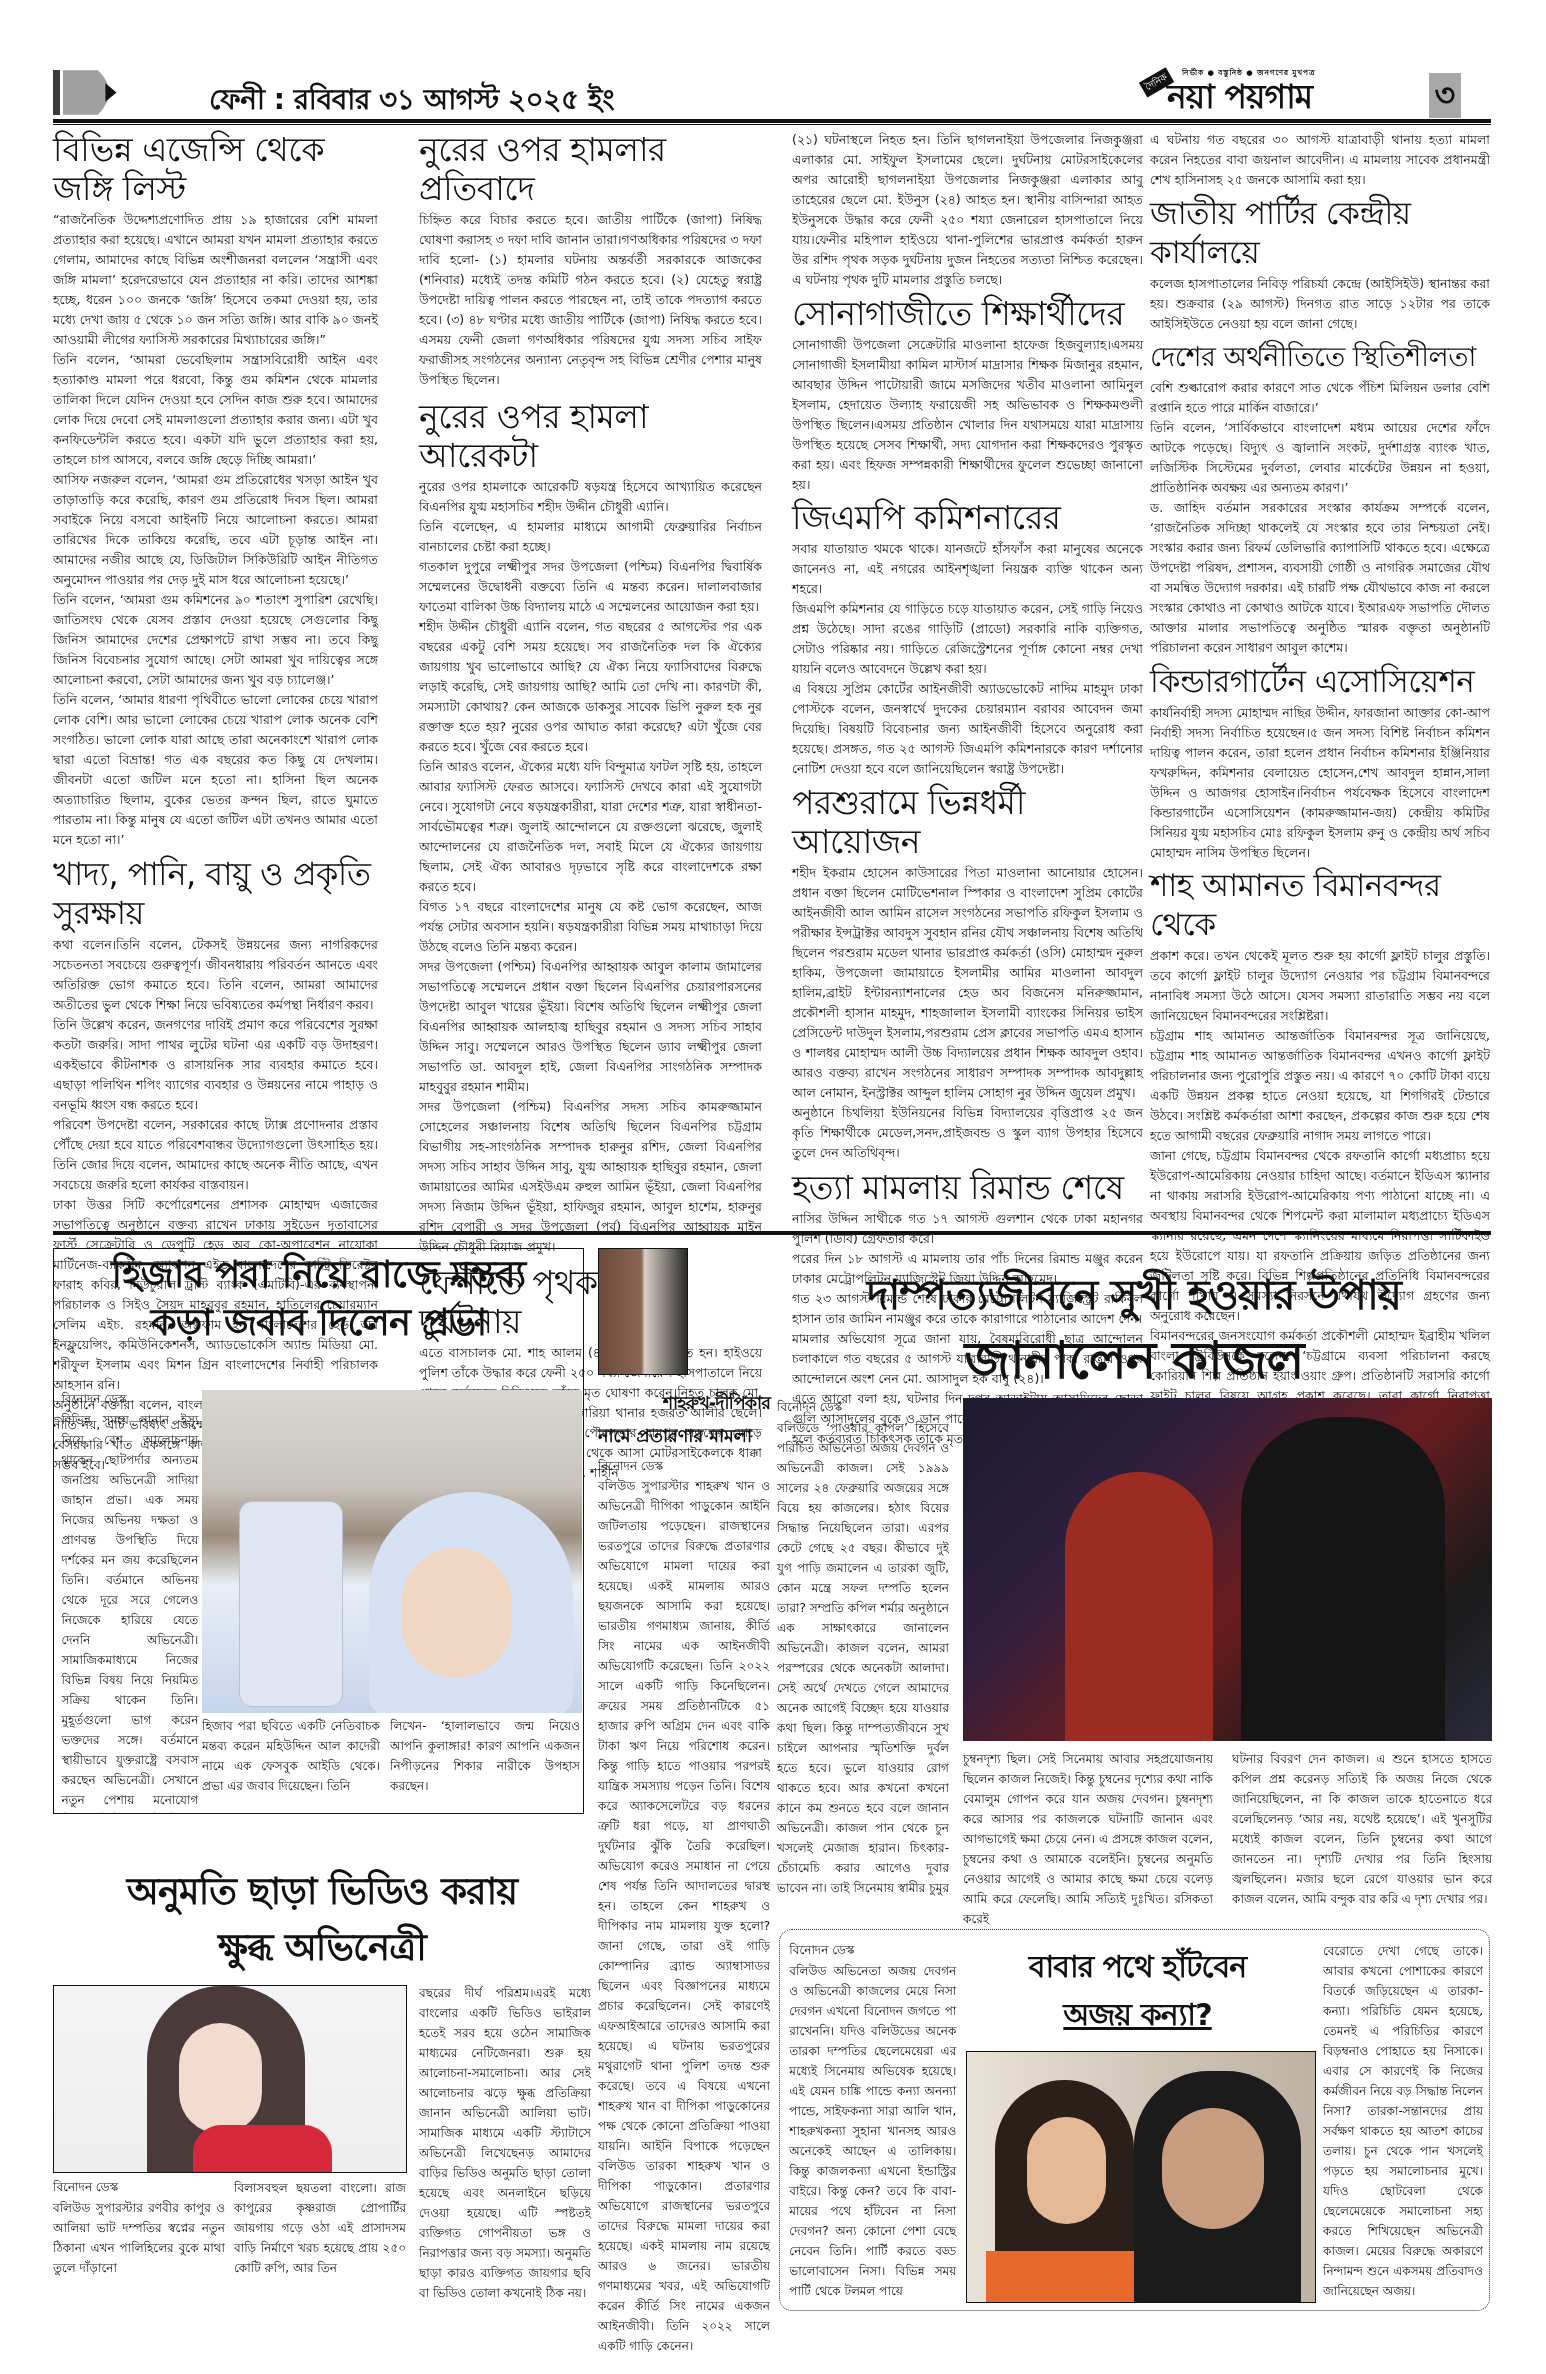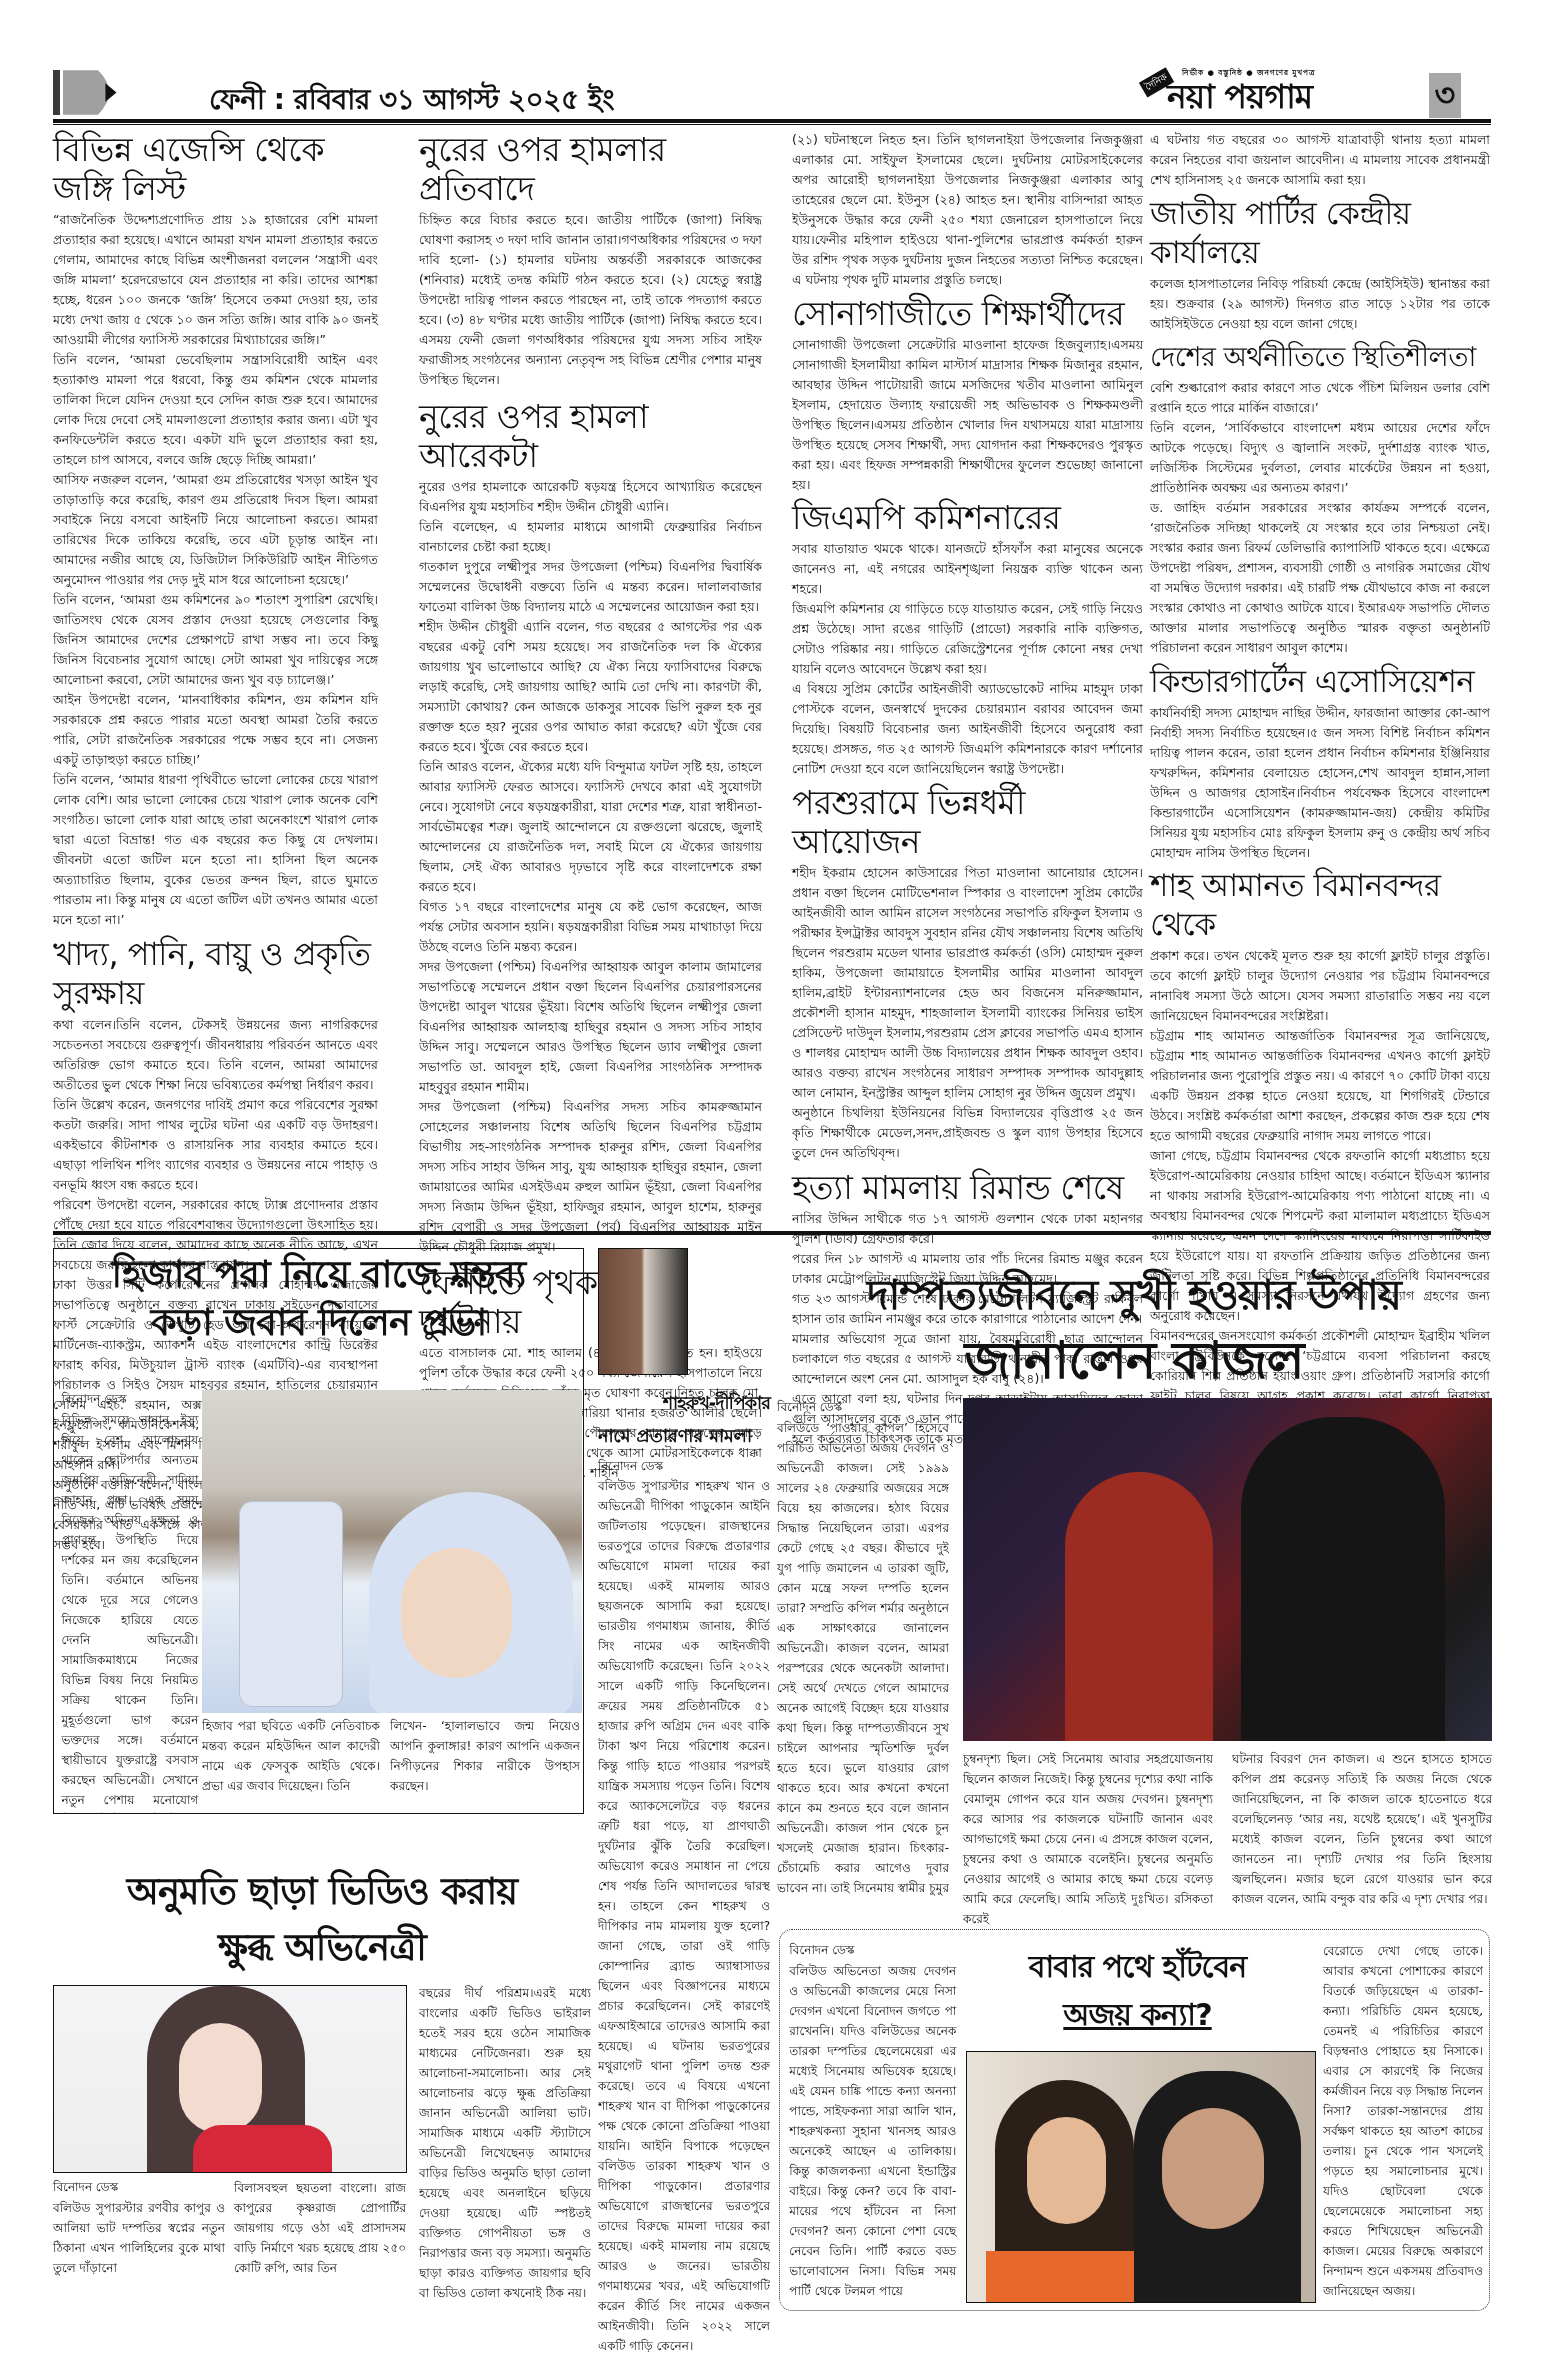--- a/index.html
+++ b/index.html
@@ -36,21 +36,20 @@
 </div>
 <div class="rule" style="left:53px;top:119px;width:1438px;height:3.7px;"></div>
 <div class="rule" style="left:53px;top:124px;width:1438px;height:1.4px;"></div>
 
 <div class="abs" style="left:53px;top:130px;width:325px;">
   <h2 class="hd">বিভিন্ন এজেন্সি থেকে জঙ্গি লিস্ট</h2>
   <p class="p">“রাজনৈতিক উদ্দেশ্যপ্রণোদিত প্রায় ১৯ হাজারের বেশি মামলা প্রত্যাহার করা হয়েছে। এখানে আমরা যখন মামলা প্রত্যাহার করতে গেলাম, আমাদের কাছে বিভিন্ন অংশীজনরা বললেন ‘সন্ত্রাসী এবং জঙ্গি মামলা’ হরেদরেভাবে যেন প্রত্যাহার না করি। তাদের আশঙ্কা হচ্ছে, ধরেন ১০০ জনকে ‘জঙ্গি’ হিসেবে তকমা দেওয়া হয়, তার মধ্যে দেখা জায় ৫ থেকে ১০ জন সত্যি জঙ্গি। আর বাকি ৯০ জনই আওয়ামী লীগের ফ্যাসিস্ট সরকারের মিথ্যাচারের জঙ্গি।”</p>
   <p class="p">তিনি বলেন, ‘আমরা ভেবেছিলাম সন্ত্রাসবিরোধী আইন এবং হত্যাকাণ্ড মামলা পরে ধরবো, কিন্তু গুম কমিশন থেকে মামলার তালিকা দিলে যেদিন দেওয়া হবে সেদিন কাজ শুরু হবে। আমাদের লোক দিয়ে দেবো সেই মামলাগুলো প্রত্যাহার করার জন্য। এটা খুব কনফিডেন্টলি করতে হবে। একটা যদি ভুলে প্রত্যাহার করা হয়, তাহলে চাপ আসবে, বলবে জঙ্গি ছেড়ে দিচ্ছি আমরা।’</p>
   <p class="p">আসিফ নজরুল বলেন, ‘আমরা গুম প্রতিরোধের খসড়া আইন খুব তাড়াতাড়ি করে করেছি, কারণ গুম প্রতিরোধ দিবস ছিল। আমরা সবাইকে নিয়ে বসবো আইনটি নিয়ে আলোচনা করতে। আমরা তারিখের দিকে তাকিয়ে করেছি, তবে এটা চূড়ান্ত আইন না। আমাদের নজীর আছে যে, ডিজিটাল সিকিউরিটি আইন নীতিগত অনুমোদন পাওয়ার পর দেড় দুই মাস ধরে আলোচনা হয়েছে।’</p>
   <p class="p">তিনি বলেন, ‘আমরা গুম কমিশনের ৯০ শতাংশ সুপারিশ রেখেছি। জাতিসংঘ থেকে যেসব প্রস্তাব দেওয়া হয়েছে সেগুলোর কিছু জিনিস আমাদের দেশের প্রেক্ষাপটে রাখা সম্ভব না। তবে কিছু জিনিস বিবেচনার সুযোগ আছে। সেটা আমরা খুব দায়িত্বের সঙ্গে আলোচনা করবো, সেটা আমাদের জন্য খুব বড় চ্যালেঞ্জ।’</p>
-  <p class="p">আইন উপদেষ্টা বলেন, ‘মানবাধিকার কমিশন, গুম কমিশন যদি সরকারকে প্রশ্ন করতে পারার মতো অবস্থা আমরা তৈরি করতে পারি, সেটা রাজনৈতিক সরকারের পক্ষে সম্ভব হবে না। সেজন্য একটু তাড়াহুড়া করতে চাচ্ছি।’</p>
   <p class="p">তিনি বলেন, ‘আমার ধারণা পৃথিবীতে ভালো লোকের চেয়ে খারাপ লোক বেশি। আর ভালো লোকের চেয়ে খারাপ লোক অনেক বেশি সংগঠিত। ভালো লোক যারা আছে তারা অনেকাংশে খারাপ লোক দ্বারা এতো বিভ্রান্ত! গত এক বছরের কত কিছু যে দেখলাম। জীবনটা এতো জটিল মনে হতো না। হাসিনা ছিল অনেক অত্যাচারিত ছিলাম, বুকের ভেতর ক্রন্দন ছিল, রাতে ঘুমাতে পারতাম না। কিন্তু মানুষ যে এতো জটিল এটা তখনও আমার এতো মনে হতো না।’</p>
   <h2 class="hd" style="margin-top:5.6px;font-size:32px;">খাদ্য, পানি, বায়ু ও প্রকৃতি সুরক্ষায়</h2>
   <p class="p">কথা বলেন।তিনি বলেন, টেকসই উন্নয়নের জন্য নাগরিকদের সচেতনতা সবচেয়ে গুরুত্বপূর্ণ। জীবনধারায় পরিবর্তন আনতে এবং অতিরিক্ত ভোগ কমাতে হবে। তিনি বলেন, আমরা আমাদের অতীতের ভুল থেকে শিক্ষা নিয়ে ভবিষ্যতের কর্মপন্থা নির্ধারণ করব।</p>
   <p class="p">তিনি উল্লেখ করেন, জনগণের দাবিই প্রমাণ করে পরিবেশের সুরক্ষা কতটা জরুরি। সাদা পাথর লুটের ঘটনা এর একটি বড় উদাহরণ। একইভাবে কীটনাশক ও রাসায়নিক সার ব্যবহার কমাতে হবে। এছাড়া পলিথিন শপিং ব্যাগের ব্যবহার ও উন্নয়নের নামে পাহাড় ও বনভূমি ধ্বংস বন্ধ করতে হবে।</p>
   <p class="p">পরিবেশ উপদেষ্টা বলেন, সরকারের কাছে ট্যাক্স প্রণোদনার প্রস্তাব পৌঁছে দেয়া হবে যাতে পরিবেশবান্ধব উদ্যোগগুলো উৎসাহিত হয়। তিনি জোর দিয়ে বলেন, আমাদের কাছে অনেক নীতি আছে, এখন সবচেয়ে জরুরি হলো কার্যকর বাস্তবায়ন।</p>
   <p class="p">ঢাকা উত্তর সিটি কর্পোরেশনের প্রশাসক মোহাম্মদ এজাজের সভাপতিত্বে অনুষ্ঠানে বক্তব্য রাখেন ঢাকায় সুইডেন দূতাবাসের ফার্স্ট সেক্রেটারি ও ডেপুটি হেড অব কো-অপারেশন নায়োকা মার্টিনেজ-ব্যাকস্ট্রম, অ্যাকশন এইড বাংলাদেশের কান্ট্রি ডিরেক্টর ফারাহ কবির, মিউচুয়াল ট্রাস্ট ব্যাংক (এমটিবি)-এর ব্যবস্থাপনা পরিচালক ও সিইও সৈয়দ মাহবুবুর রহমান, হাতিলের চেয়ারম্যান সেলিম এইচ. রহমান, অক্সফাম ইন বাংলাদেশের হেড অব ইনফ্লুয়েন্সিং, কমিউনিকেশনস, অ্যাডভোকেসি অ্যান্ড মিডিয়া মো. শরীফুল ইসলাম এবং মিশন গ্রিন বাংলাদেশের নির্বাহী পরিচালক আহসান রনি।</p>
   <p class="p">অনুষ্ঠানে বক্তারা বলেন, বাংলাদেশের জন্য টেকসই উন্নয়ন কেবল নীতি নয়, এটি ভবিষ্যৎ প্রজন্মের জন্য দায়িত্ব। নাগরিক, সরকার ও বেসরকারি খাত একসঙ্গে কাজ করলে টেকসই বাংলাদেশ গড়া সম্ভব হবে।</p>
 </div>
 
 <div class="abs" style="left:419px;top:130px;width:343px;">

